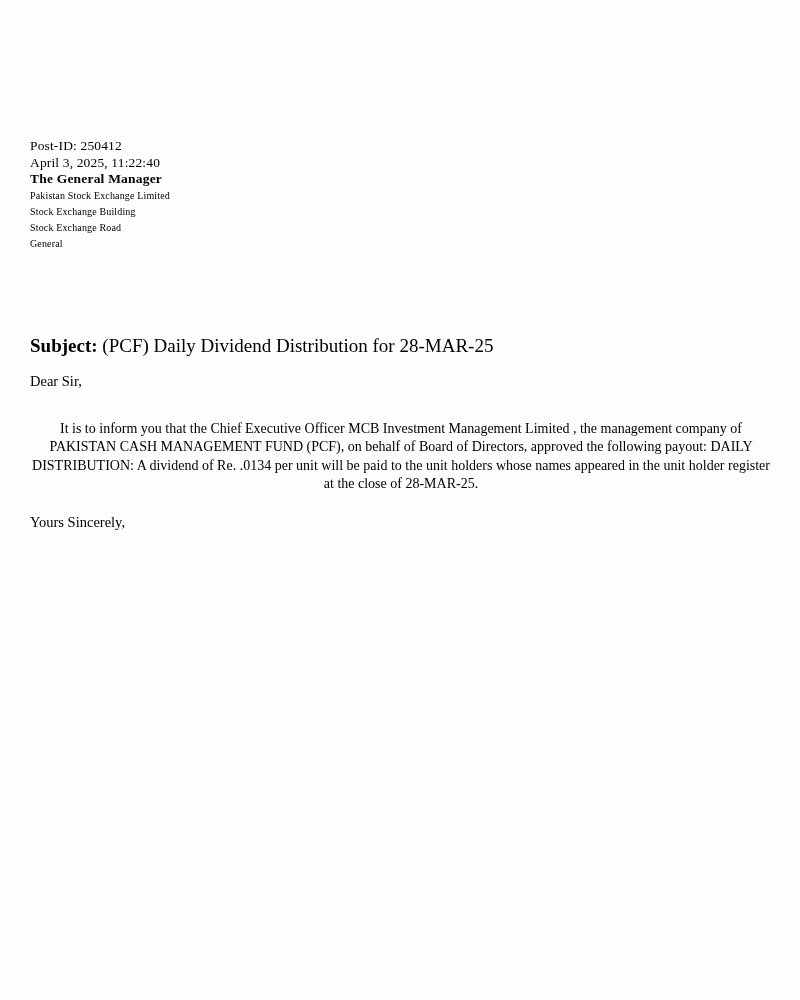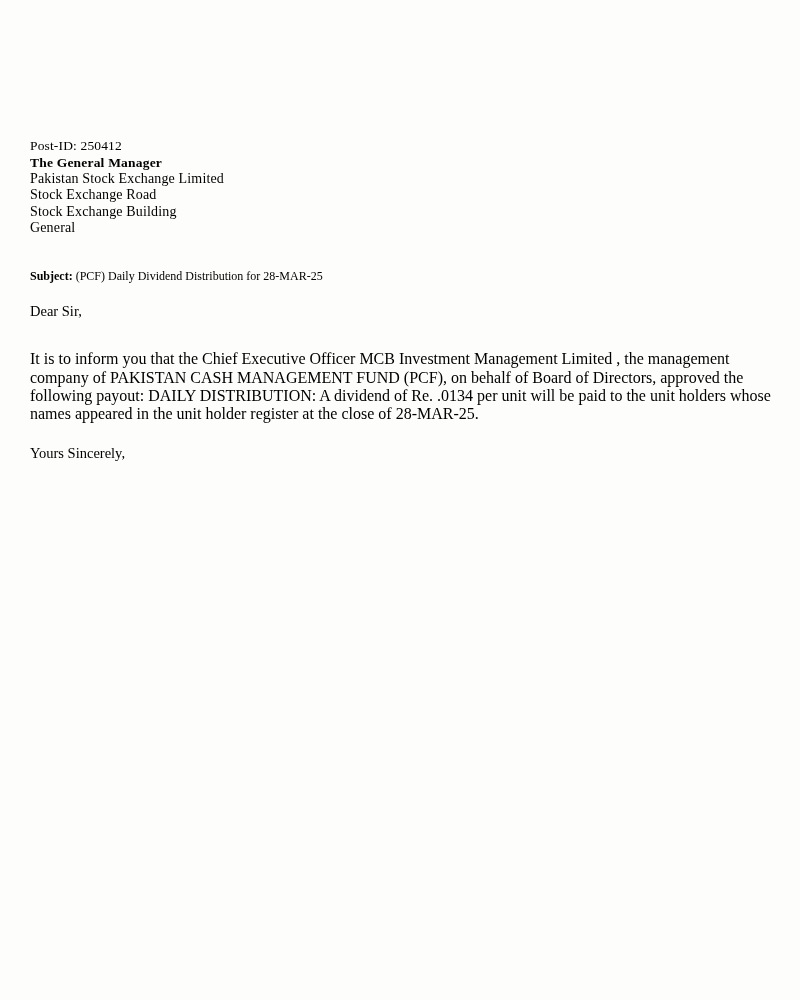--- a/index.html
+++ b/index.html
@@ -32,71 +32,72 @@
   }
   .addressee {
   }
   .addressee .bold {
     font-weight: bold;
     font-size: 13.5px;
     line-height: 16.5px;
     letter-spacing: 0.2px;
   }
   .addressee .line {
-    font-size: 14px;
+    font-size: 10px;
     line-height: 16.3px;
     letter-spacing: 0.15px;
   }
   .subject {
-    margin-top: 31px;
-    font-size: 12px;
+    margin-top: 84px;
+    font-size: 19px;
     line-height: 18px;
   }
   .subject .label {
     font-weight: bold;
   }
   .subject .value {
     font-weight: normal;
   }
   .salutation {
     margin-top: 17px;
     font-size: 14.5px;
     line-height: 18px;
   }
   .body-block {
     margin-top: 30px;
-    font-size: 16px;
+    font-size: 14px;
     line-height: 18.4px;
-    text-align: left;
+    text-align: center;
     max-width: 748px;
   }
   .body-block p {
     margin: 0;
   }
   .closing {
     margin-top: 20px;
     font-size: 14.5px;
     line-height: 18px;
     font-family: Liberation Serif, serif;
   }
 </style>
 </head>
 <body>
 
 <div class="page">
 
   <div class="meta-block">
     <div class="meta-line">Post-ID: 250412</div>
+    <div class="meta-line">April 3, 2025, 11:22:40</div>
   </div>
 
   <div class="addressee">
     <div class="bold">The General Manager</div>
     <div class="line">Pakistan Stock Exchange Limited</div>
+    <div class="line">Stock Exchange Building</div>
     <div class="line">Stock Exchange Road</div>
-    <div class="line">Stock Exchange Building</div>
     <div class="line">General</div>
   </div>
 
   <div class="subject">
     <span class="label">Subject:</span>
     <span class="value">(PCF) Daily Dividend Distribution for 28-MAR-25</span>
   </div>
 
   <div class="salutation">Dear Sir,</div>
 

